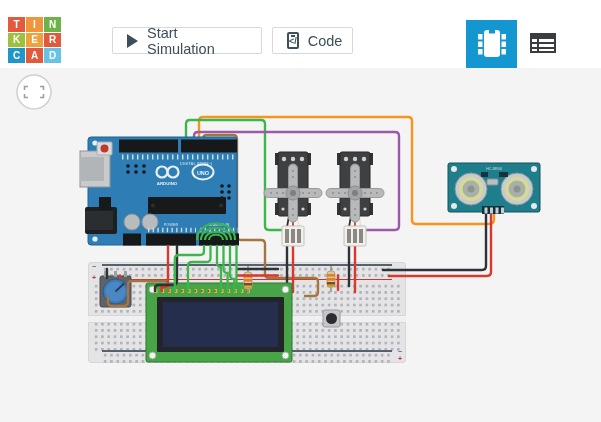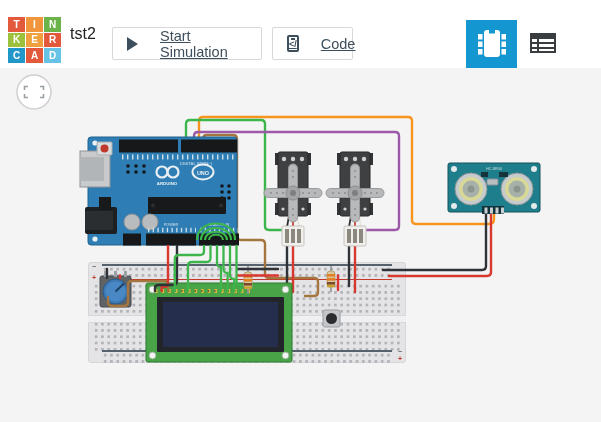--- a/index.html
+++ b/index.html
@@ -10,23 +10,23 @@
           border-bottom:1px solid #e4e4e6;}
   .logo-grid{position:absolute;left:8px;top:17px;width:53px;height:46px;
              display:grid;grid-template-columns:repeat(3,1fr);grid-template-rows:repeat(3,1fr);gap:1px;}
   .tile{display:flex;align-items:center;justify-content:center;color:#fff;
         font-size:10px;font-weight:bold;}
   .t0{background:#e2593b}.t1{background:#f0953c}.t2{background:#6cb44a}
   .t3{background:#9dc13d}.t4{background:#f0a03c}.t5{background:#e2593b}
   .t6{background:#2196c9}.t7{background:#e2593b}.t8{background:#66c3e5}
   .doc-title{position:absolute;left:70px;top:0;height:68px;display:flex;align-items:center;
              font-size:16px;color:#222;font-weight:500;}
-  .bar-btn{position:absolute;top:27px;height:33px;display:flex;align-items:center;gap:22px;
+  .bar-btn{position:absolute;top:27px;height:27px;display:flex;align-items:center;gap:9px;
            padding:0 14px;border:1px solid #d8d8da;border-radius:2px;background:#fff;
-           color:#3d4f5c;font-size:14.5px;box-sizing:border-box;cursor:pointer;text-decoration:underline;}
+           color:#3d4f5c;font-size:14.5px;box-sizing:border-box;cursor:pointer;}
   .btn-start{left:112px;width:150px;}
   .btn-code{left:272px;width:81px;}
   .play-tri{width:0;height:0;border-left:11px solid #3d4f5c;border-top:7px solid transparent;
             border-bottom:7px solid transparent;}
   .code-ic{position:relative;width:18px;height:17px;border:2px solid #3d4f5c;border-radius:2px;
            box-sizing:border-box;display:flex;align-items:center;justify-content:center;
            font-size:9px;font-weight:bold;color:#3d4f5c;letter-spacing:0;}
   .code-ic:before{content:"";position:absolute;top:1px;left:2px;right:2px;height:0;
            border-top:2px dotted #3d4f5c;}
   .blue-btn{position:absolute;left:466px;top:20px;width:51px;height:48px;background:#1496d1;
@@ -54,21 +54,20 @@
       <span class="tile t0">T</span>
       <span class="tile t1">I</span>
       <span class="tile t2">N</span>
       <span class="tile t3">K</span>
       <span class="tile t4">E</span>
       <span class="tile t5">R</span>
       <span class="tile t6">C</span>
       <span class="tile t7">A</span>
       <span class="tile t8">D</span>
     </div>
-    <div class="doc-title">tst2</div>
 
     <div class="bar-btn btn-start">
       <span class="play-tri"></span>
       <span>Start Simulation</span>
     </div>
 
     <div class="bar-btn btn-code">
       <span class="code-ic">&lt;/</span>
       <span>Code</span>
     </div>

